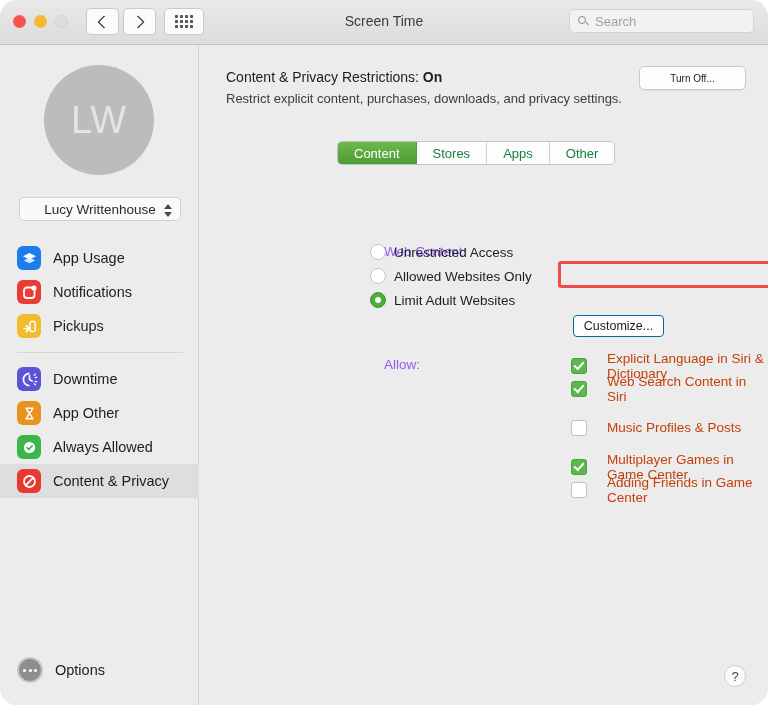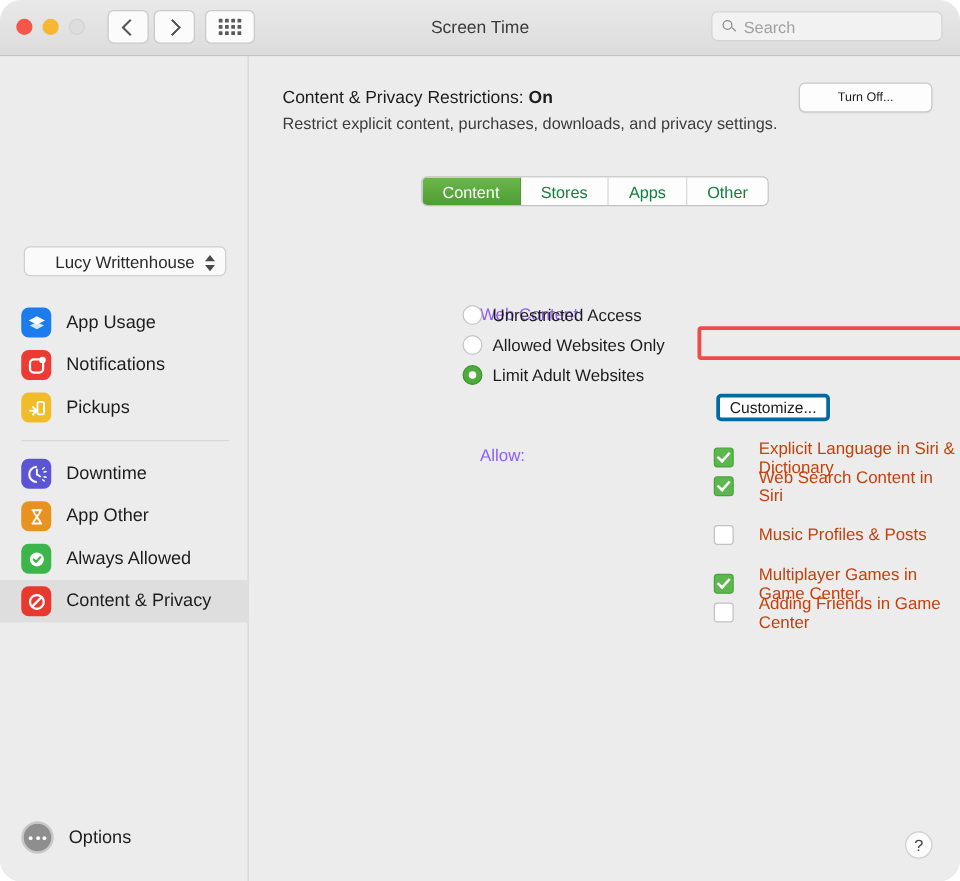--- a/index.html
+++ b/index.html
@@ -415,21 +415,21 @@
     pointer-events: none;
   }
 
   .customize {
     position: absolute;
     top: 270px;
     left: 373px;
     width: 91px;
     height: 22px;
     background: #fdfdfd;
-    border: 3px solid #0369a1;
+    border: 1px solid #0369a1;
     border-radius: 4px;
     box-sizing: border-box;
     font-size: 12.5px;
     color: #1d1d1d;
     display: flex;
     align-items: center;
     justify-content: center;
   }
 
   .checkgroup {
@@ -529,20 +529,21 @@
 
     <div class="wintitle">Screen Time</div>
 
     <div class="searchbox">
       <span class="mag"></span>
       <input type="text" placeholder="Search" style="">
     </div>
   </div>
 
   <div class="sidebar">
+    <div class="avatar">LW</div>
 
     <div class="userpopup">
       <span>Lucy  Writtenhouse</span>
       <span class="updown">
         <span class="up"></span>
           <span class="down"></span>
       </span>
     </div>
 
     <div class="navlist">

